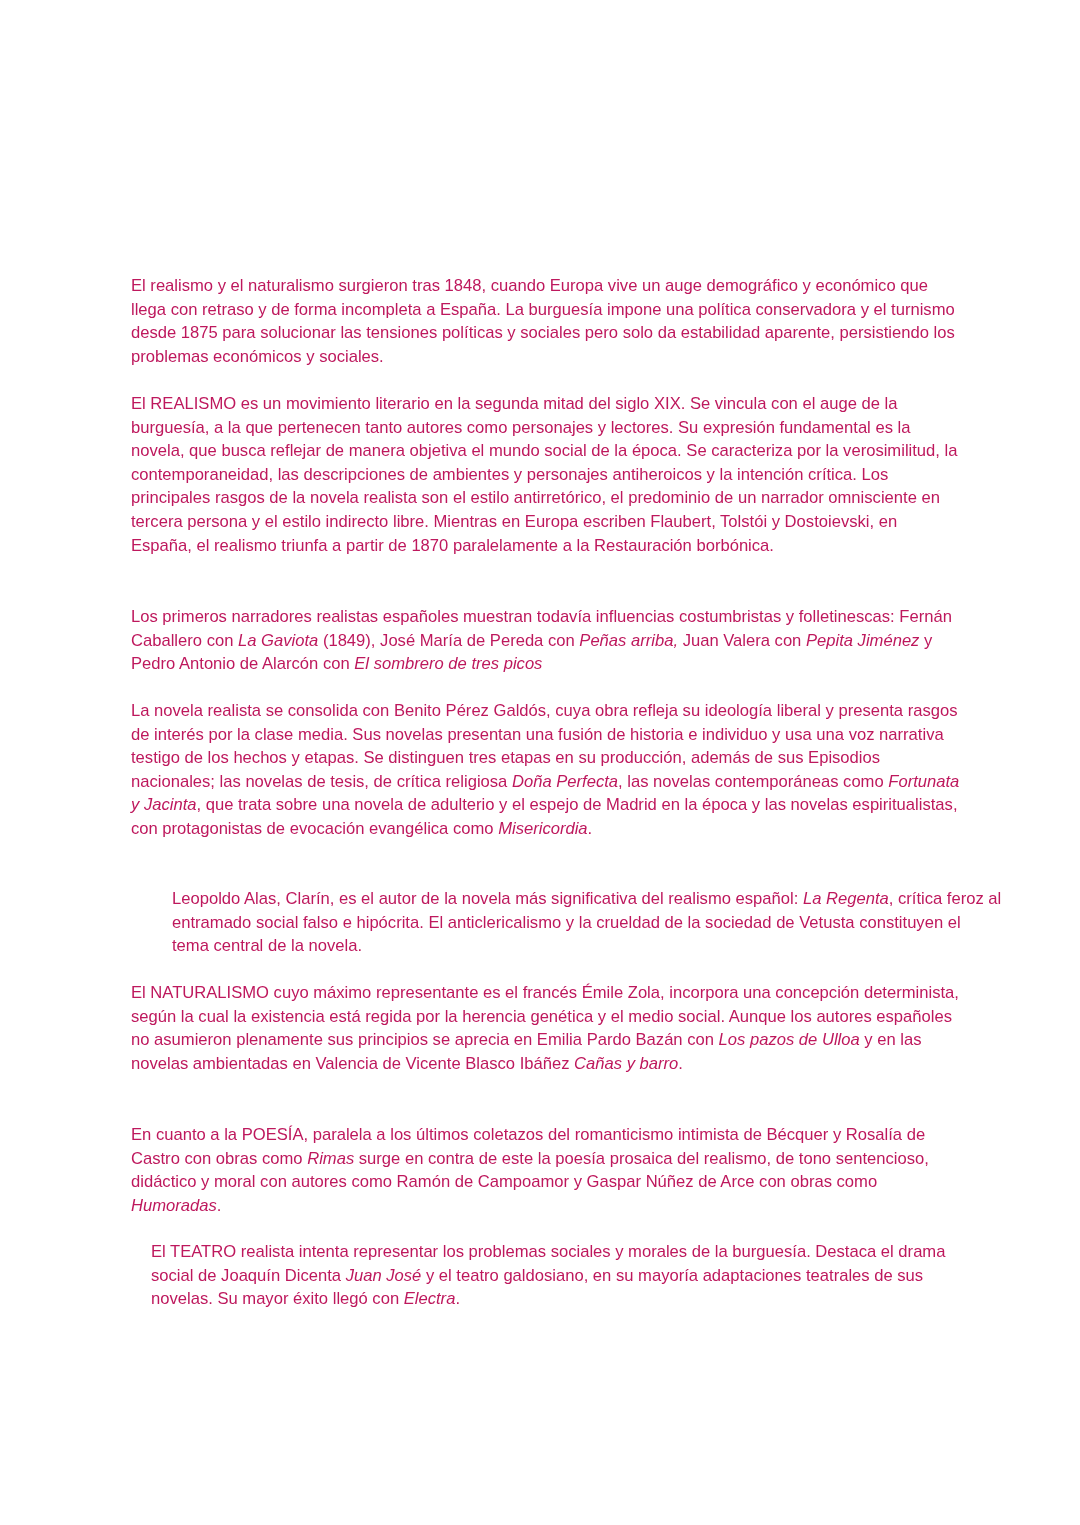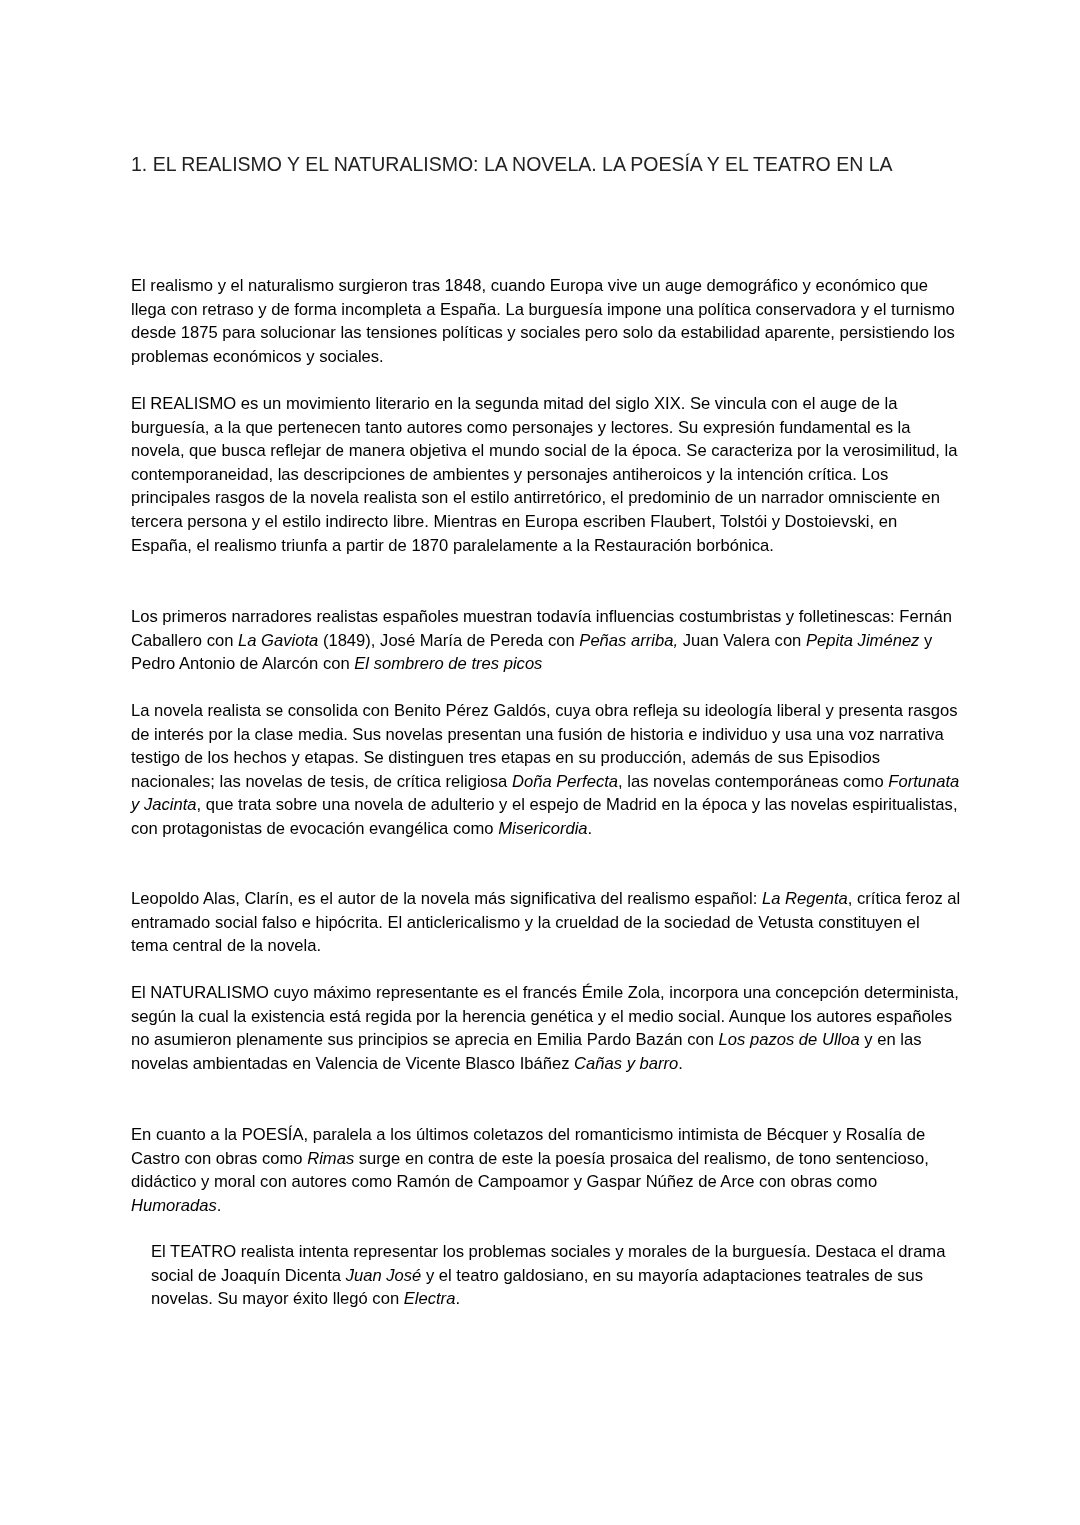--- a/index.html
+++ b/index.html
@@ -7,34 +7,34 @@
     width: 1080px; height: 1525px; position: relative; overflow: hidden;
     font-family: "Liberation Sans", sans-serif; color: #1a1a1a;
   }
   .page { position: absolute; left: 131px; top: 0; width: 830px; }
   .title {
     position: absolute; top: 151px; left: 0; width: 830px;
     font-size: 19.5px; line-height: 26px; color: #222; font-weight: normal; margin: 0;
   }
   .body-text {
     position: absolute; left: 0; width: 830px;
-    font-size: 16.6px; line-height: 23.6px; margin: 0; color: #000000;
+    font-size: 16.6px; line-height: 23.6px; margin: 0; color: #be185d;
   }
   .body-text .it { font-style: italic; }
 </style>
 </head>
 <body>
 
 <div class="page">
   <h1 class="title">
-    <span>1. EL REALISMO Y EL NATURALISMO: LA NOVELA. LA POESÍA Y EL TEATRO EN LA</span><br>
+    <br>
   </h1>
   <div id="paragraphs">
       <p class="body-text" style="top: 274px;"><span>El realismo y el naturalismo surgieron tras 1848, cuando Europa vive un auge demográfico y económico que llega con retraso y de forma incompleta a España. La burguesía impone una política conservadora y el turnismo desde 1875 para solucionar las tensiones políticas y sociales pero solo da estabilidad aparente, persistiendo los problemas económicos y sociales.</span></p>
       <p class="body-text" style="top: 392px;"><span>El REALISMO es un movimiento literario en la segunda mitad del siglo XIX. Se vincula con el auge de la burguesía, a la que pertenecen tanto autores como personajes y lectores. Su expresión fundamental es la novela, que busca reflejar de manera objetiva el mundo social de la época. Se caracteriza por la verosimilitud, la contemporaneidad, las descripciones de ambientes y personajes antiheroicos y la intención crítica. Los principales rasgos de la novela realista son el estilo antirretórico, el predominio de un narrador omnisciente en tercera persona y el estilo indirecto libre. Mientras en Europa escriben Flaubert, Tolstói y Dostoievski, en España, el realismo triunfa a partir de 1870 paralelamente a la Restauración borbónica.</span></p>
       <p class="body-text" style="top: 605px;"><span>Los primeros narradores realistas españoles muestran todavía influencias costumbristas y folletinescas: Fernán Caballero con </span><span class="it">La Gaviota</span><span> (1849), José María de Pereda con </span><span class="it">Peñas arriba,</span><span> Juan Valera con </span><span class="it">Pepita Jiménez</span><span>  y Pedro Antonio de Alarcón con </span><span class="it">El sombrero de tres picos</span></p>
       <p class="body-text" style="top: 699px;"><span>La novela realista se consolida con Benito Pérez Galdós, cuya obra refleja su ideología liberal y presenta rasgos de interés por la clase media. Sus novelas presentan una fusión de historia e individuo y usa una voz narrativa testigo de los hechos y etapas. Se distinguen tres etapas en su producción, además de sus Episodios nacionales; las novelas de tesis, de crítica religiosa </span><span class="it">Doña Perfecta</span><span>, las novelas contemporáneas como  </span><span class="it">Fortunata y Jacinta</span><span>, que trata sobre una novela de adulterio y el espejo de Madrid en la época y las novelas espiritualistas, con protagonistas de evocación evangélica como </span><span class="it">Misericordia</span><span>.</span></p>
-      <p class="body-text" style="top: 887px;"><span>Leopoldo Alas, Clarín, es el autor de la novela más significativa del realismo español: </span><span class="it">La Regenta</span><span>, crítica feroz al entramado social falso e hipócrita. El anticlericalismo y la crueldad de la sociedad de Vetusta constituyen el tema central de la novela.</span></p>
+      <p class="body-text" style="top: 887px; margin-left: 41px;"><span>Leopoldo Alas, Clarín, es el autor de la novela más significativa del realismo español: </span><span class="it">La Regenta</span><span>, crítica feroz al entramado social falso e hipócrita. El anticlericalismo y la crueldad de la sociedad de Vetusta constituyen el tema central de la novela.</span></p>
       <p class="body-text" style="top: 981px;"><span>El NATURALISMO cuyo máximo representante es el francés Émile Zola, incorpora una concepción determinista, según la cual la existencia está regida por la herencia genética y el medio social. Aunque los autores españoles no asumieron plenamente sus principios se aprecia en Emilia Pardo Bazán con </span><span class="it">Los pazos de Ulloa</span><span> y en las novelas ambientadas en Valencia de Vicente Blasco Ibáñez </span><span class="it">Cañas y barro</span><span>.</span></p>
       <p class="body-text" style="top: 1123px;"><span>En cuanto a la POESÍA, paralela a los últimos coletazos del romanticismo intimista de Bécquer  y Rosalía de Castro con obras como </span><span class="it">Rimas</span><span> surge en contra de este la poesía prosaica del realismo, de tono sentencioso, didáctico y moral con autores como Ramón de Campoamor y Gaspar Núñez de Arce con obras como </span><span class="it">Humoradas</span><span>.</span></p>
       <p class="body-text" style="top: 1240px; margin-left: 20px;"><span>El TEATRO realista intenta representar los problemas sociales y morales de la burguesía. Destaca el drama social de Joaquín Dicenta </span><span class="it">Juan José</span><span>  y el teatro galdosiano, en su mayoría adaptaciones teatrales de sus novelas. Su mayor éxito llegó con </span><span class="it">Electra</span><span>.</span></p>
     </div>
 </div>
 
 </body></html>

